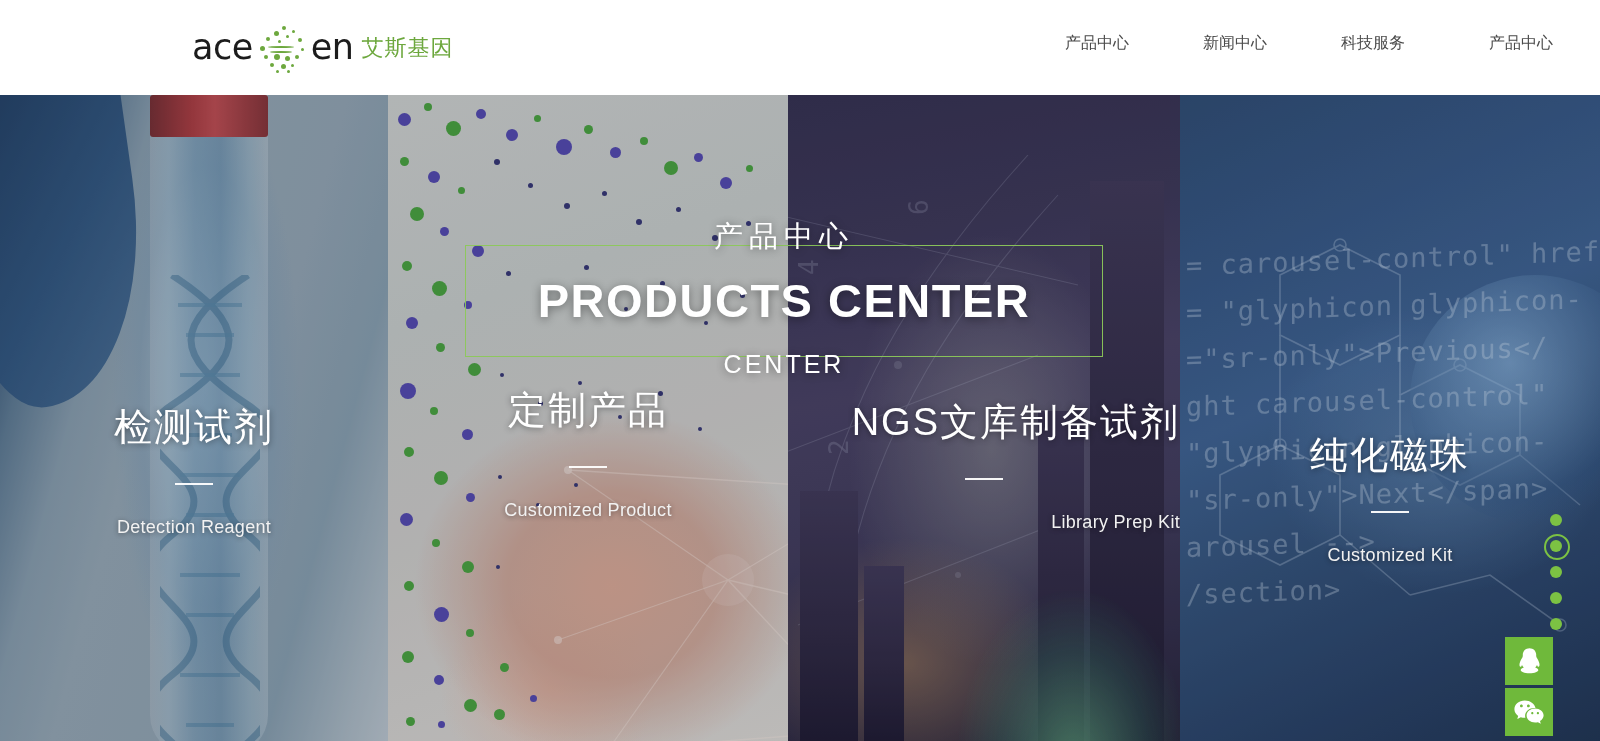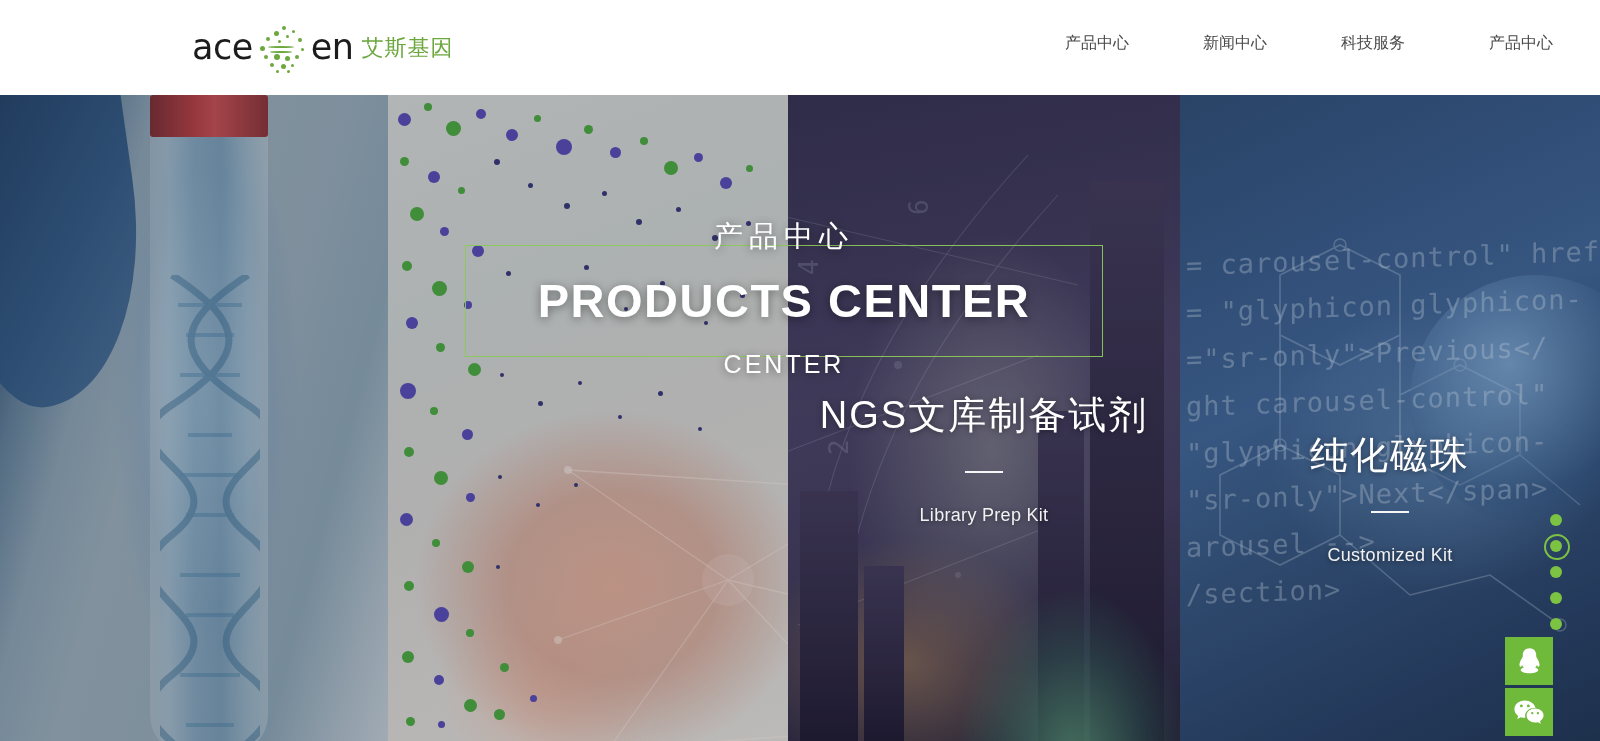--- a/index.html
+++ b/index.html
@@ -353,20 +353,25 @@
           <line x1="28" y1="160" x2="72" y2="160"></line>
         <line x1="20" y1="200" x2="80" y2="200"></line>
           <line x1="26" y1="240" x2="74" y2="240"></line>
         <line x1="20" y1="300" x2="80" y2="300"></line>
           <line x1="26" y1="340" x2="74" y2="340"></line>
         <line x1="20" y1="400" x2="80" y2="400"></line>
           <line x1="26" y1="450" x2="74" y2="450"></line>
       </g>
     </svg>
     <div class="veil"></div>
+    <div class="panel-label" style="top:310px;">
+      <div class="panel-cn">检测试剂</div>
+      <div class="panel-rule"></div>
+      <div class="panel-en">Detection Reagent</div>
+    </div>
   </div>
 
   <div class="panel" id="p2">
     <div class="bg"></div>
     <div class="dots">
       <i style="left:10px;top:18px;width:13px;height:13px;background:#4a3fa8;"></i>
       <i style="left:36px;top:8px;width:8px;height:8px;background:#3f9b33;"></i>
       <i style="left:58px;top:26px;width:15px;height:15px;background:#3f9b33;"></i>
       <i style="left:88px;top:14px;width:10px;height:10px;background:#4a3fa8;"></i>
       <i style="left:118px;top:34px;width:12px;height:12px;background:#4a3fa8;"></i>
@@ -452,20 +457,25 @@
         <circle cx="180" cy="130" r="26" opacity="0.35"></circle>
         <circle cx="20" cy="20" r="4"></circle>
           <circle cx="330" cy="40" r="5"></circle>
         <circle cx="60" cy="300" r="4"></circle>
           <circle cx="320" cy="280" r="5"></circle>
         <circle cx="350" cy="170" r="3"></circle>
           <circle cx="10" cy="190" r="4"></circle>
       </g>
     </svg>
     <div class="veil" style="background:rgba(70,80,95,0.18);"></div>
+    <div class="panel-label" style="top:293px;">
+      <div class="panel-cn">定制产品</div>
+      <div class="panel-rule"></div>
+      <div class="panel-en">Customized Product</div>
+    </div>
   </div>
 
   <div class="panel" id="p3">
     <div class="bg"></div>
     <svg class="blueprint" viewBox="0 0 300 560">
       <g stroke="#cfd6e6" stroke-width="1.1" fill="none" opacity="0.55">
         <path d="M250,0 C150,110 70,230 40,380 C22,470 30,530 60,560"></path>
         <path d="M280,40 C180,150 100,270 70,420"></path>
         <line x1="0" y1="60" x2="300" y2="130"></line>
         <line x1="0" y1="300" x2="260" y2="200"></line>
@@ -484,21 +494,21 @@
         <circle cx="60" cy="340" r="4"></circle>
           <circle cx="180" cy="420" r="3"></circle>
       </g>
     </svg>
     <div class="tower t3"></div>
     <div class="tower t4"></div>
     <div class="tower t2"></div>
     <div class="tower t1"></div>
     <div class="glow"></div>
     <div class="veil" style="background:rgba(55,50,80,0.22);"></div>
-    <div class="panel-label" style="top:298px;">
+    <div class="panel-label" style="top:305px;text-align:right;">
       <div class="panel-cn">NGS文库制备试剂</div>
       <div class="panel-rule"></div>
       <div class="panel-en">Library Prep Kit</div>
     </div>
   </div>
 
   <div class="panel" id="p4">
     <div class="bg"></div>
     <svg class="chem" viewBox="0 0 460 520">
       <g stroke="#dbe6f2" stroke-width="1.6" fill="none" opacity="0.75">

